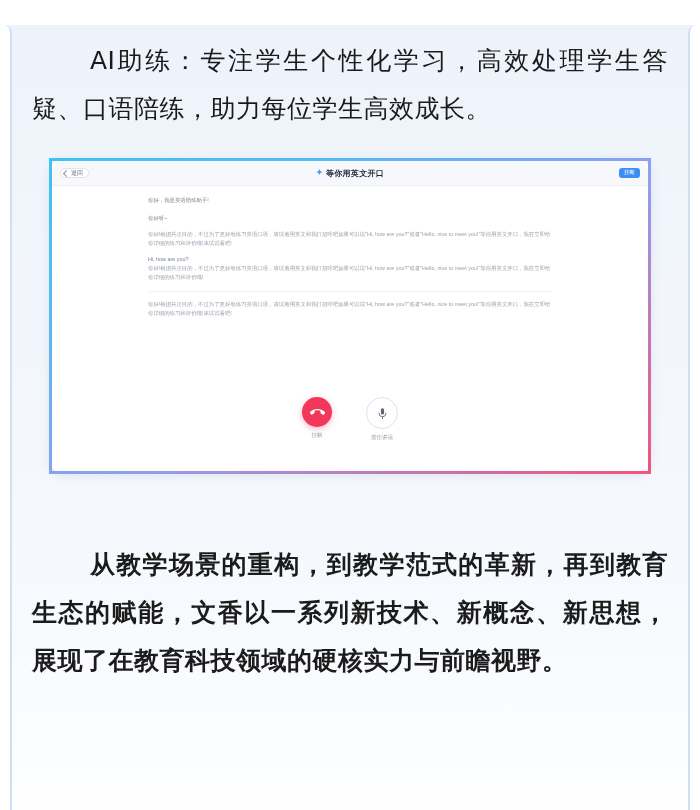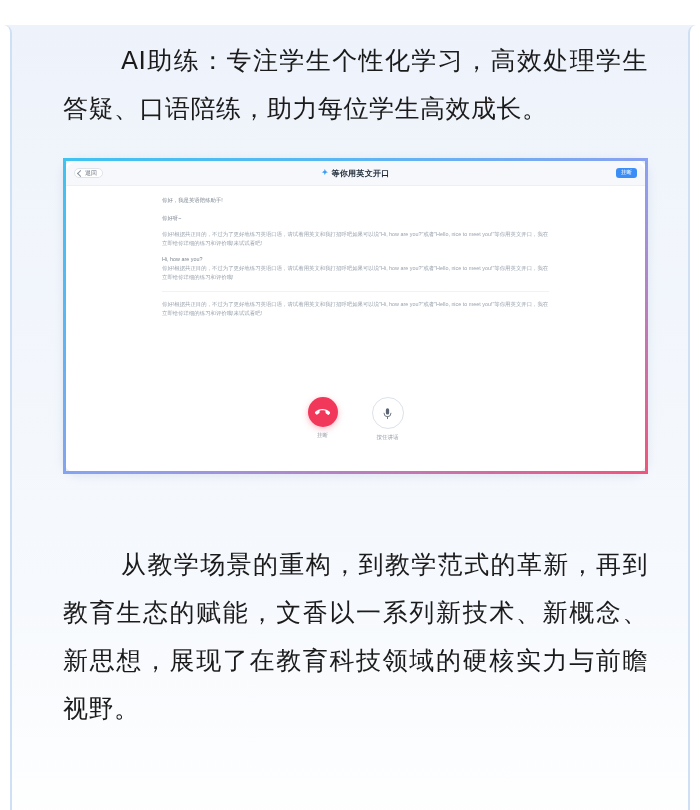--- a/index.html
+++ b/index.html
@@ -26,40 +26,40 @@
     top: 0;
     bottom: 0;
     width: 10px;
     background: #ffffff;
   }
   .edge.left { left: 0; border-right: 2px solid #cfe0f5; border-radius: 0 8px 8px 0; }
   .edge.right { right: 0; border-left: 2px solid #cfe0f5; border-radius: 8px 0 0 8px; }
 
   .content {
     position: relative;
-    padding: 0 52px;
+    padding: 0 32px;
     box-sizing: border-box;
-    margin-left: 11px;
   }
 
   .para {
     font-size: 25px;
     line-height: 48px;
     color: #1b1b1b;
     letter-spacing: 0.5px;
     text-align: justify;
     font-family: "DejaVu Sans", "Liberation Sans", sans-serif;
   }
   .para.first {
     padding-top: 12px;
     text-indent: 58px;
   }
   .para.second {
     padding-top: 42px;
     text-indent: 58px;
+    font-weight: bold;
   }
 
   
   .device-wrap {
     margin: 22px 0 0 0;
     display: flex;
     justify-content: center;
   }
   .device {
     position: relative;

